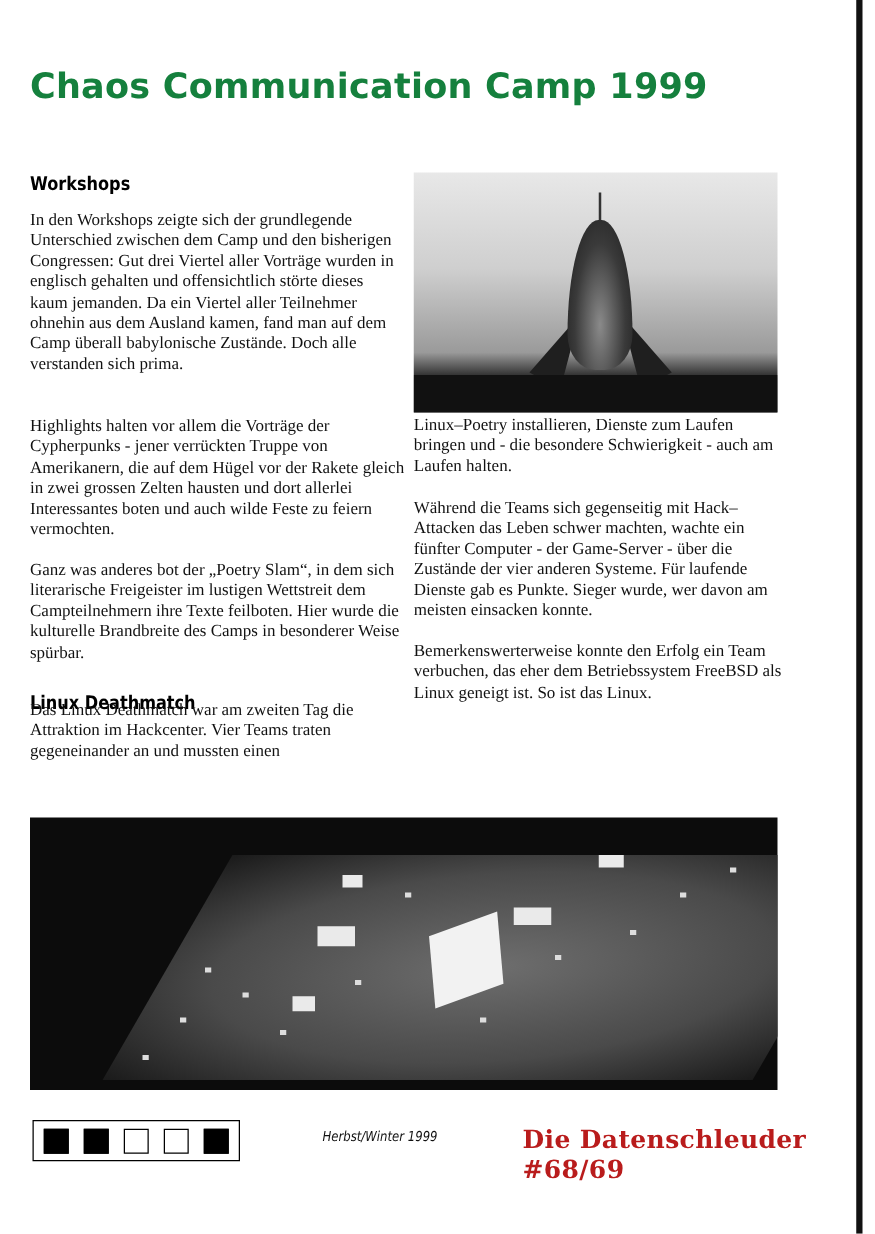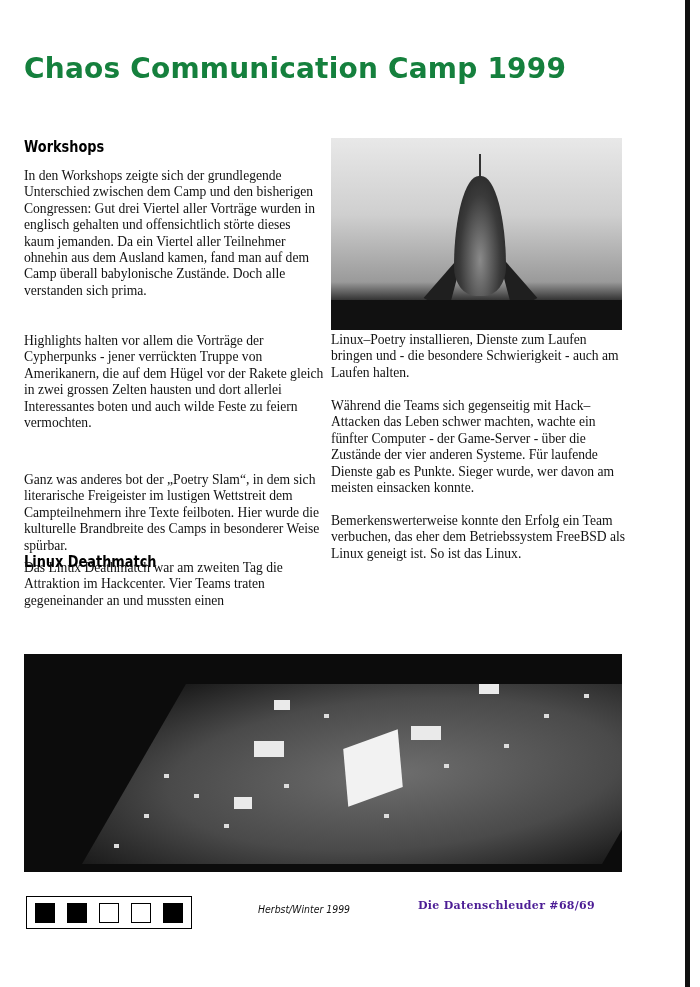--- a/index.html
+++ b/index.html
@@ -83,34 +83,34 @@
   .sq { width: 20px; height: 20px; box-sizing: border-box; border: 1.5px solid #000; }
   .sq.filled { background: #000; }
   .footer-issue {
     position: absolute; left: 258px; top: 903px;
     font-family: "DejaVu Sans", "Liberation Sans", sans-serif; font-style: italic;
     font-size: 11px; transform: scaleX(0.85); transform-origin: left; color: #111;
   }
   .footer-mag {
     position: absolute; left: 418px; top: 899px;
     font-family: "DejaVu Serif", "Liberation Serif", serif; font-weight: bold;
-    font-size: 11px; color: #4c1d95; letter-spacing: 0.3px;
+    font-size: 20px; color: #b91c1c; letter-spacing: 0.3px;
   }
 </style>
 </head>
 <body>
 
 <div class="right-border"></div>
 
 <h1 class="title">Chaos Communication Camp 1999</h1>
 
 <h2 class="h2" style="left:24px; top:138px;">Workshops</h2>
 <p class="para left-col" style="top:168px;">In den Workshops zeigte sich der grundlegende Unterschied zwischen dem Camp und den bisherigen Congressen: Gut drei Viertel aller Vorträge wurden in englisch gehalten und offensichtlich störte dieses kaum jemanden. Da ein Viertel aller Teilnehmer ohnehin aus dem Ausland kamen, fand man auf dem Camp überall babylonische Zustände. Doch alle verstanden sich prima.</p>
 <p class="para left-col" style="top:333px;">Highlights halten vor allem die Vorträge der Cypherpunks - jener verrückten Truppe von Amerikanern, die auf dem Hügel vor der Rakete gleich in zwei grossen Zelten hausten und dort allerlei Interessantes boten und auch wilde Feste zu feiern vermochten.</p>
-<p class="para left-col" style="top:448px;margin-top:24px;">Ganz was anderes bot der „Poetry Slam“, in dem sich literarische Freigeister im lustigen Wettstreit dem Campteilnehmern ihre Texte feilboten. Hier wurde die kulturelle Brandbreite des Camps in besonderer Weise spürbar.</p>
+<p class="para left-col" style="top:448px;">Ganz was anderes bot der „Poetry Slam“, in dem sich literarische Freigeister im lustigen Wettstreit dem Campteilnehmern ihre Texte feilboten. Hier wurde die kulturelle Brandbreite des Camps in besonderer Weise spürbar.</p>
 
 <h2 class="h2" style="left:24px; top:553px;">Linux Deathmatch</h2>
 <p class="para left-col" style="top:560px;">Das Linux Deathmatch war am zweiten Tag die Attraktion im Hackcenter. Vier Teams traten gegeneinander an und mussten einen</p>
 
 <div class="photo photo-rocket">
   <div class="rocket-spire"></div>
   <div class="rocket-leg-l"></div>
   <div class="rocket-leg-r"></div>
   <div class="rocket-body"></div>
   <div class="treeline"></div>

